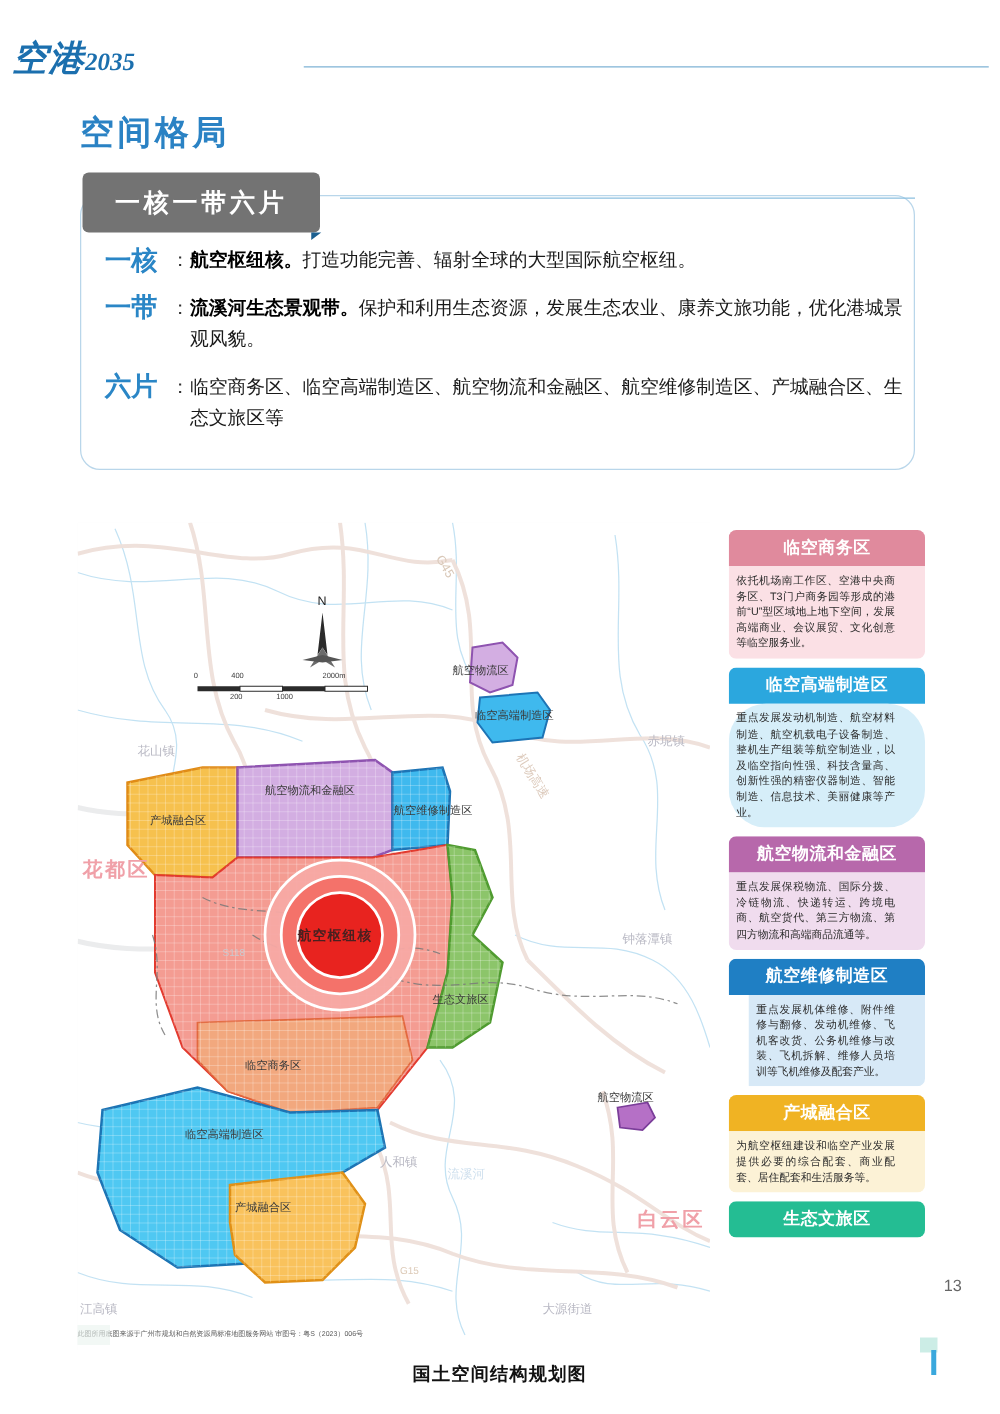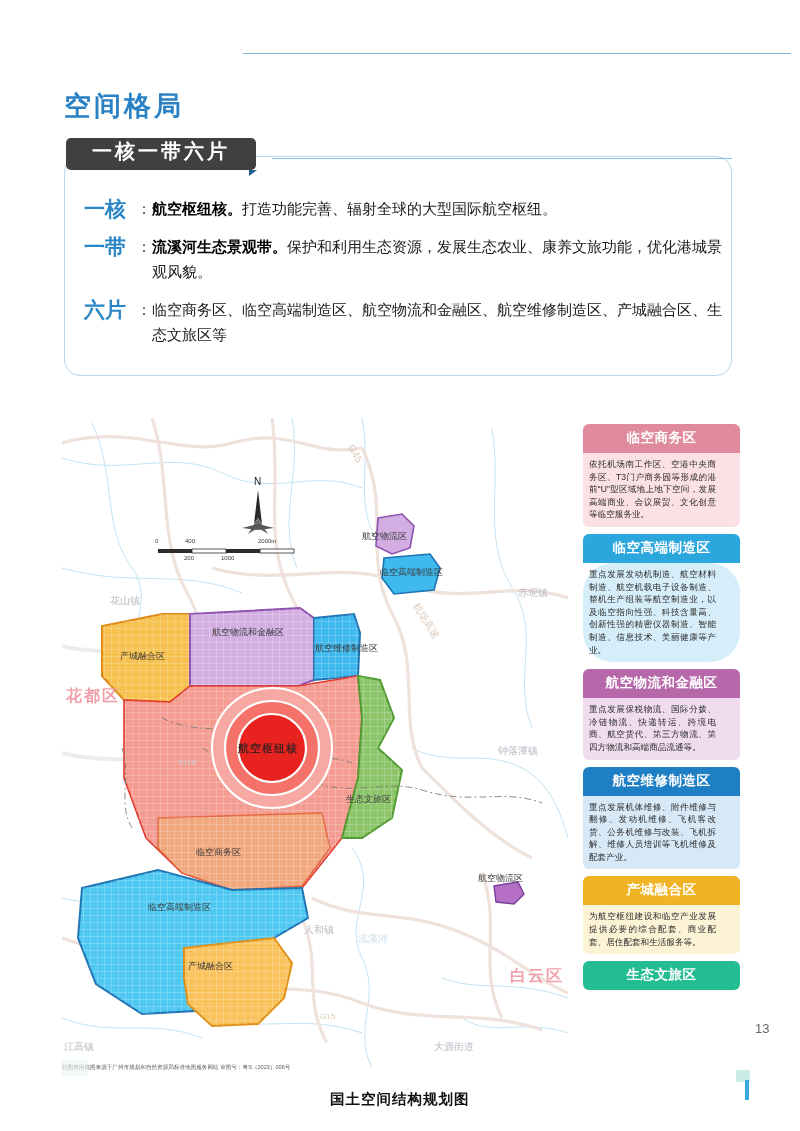--- a/index.html
+++ b/index.html
@@ -28,24 +28,24 @@
   
   .section-title{
     position:absolute;left:64px;top:88px;
     font-size:27px;font-weight:bold;color:#2a82c4;
     letter-spacing:3px;
   }
 
   
   .ribbon{
     position:absolute;left:66px;top:138px;
-    width:190px;height:32px;
-    background:#404040;
+    width:190px;height:48px;
+    background:#737373;
     border-radius:5px 5px 5px 5px;
-    display:flex;justify-content:center;
+    display:flex;align-items:center;justify-content:center;
   }
   .ribbon:after{
     content:"";position:absolute;right:-1px;bottom:-6px;
     width:0;height:0;border-top:6px solid #1b5f90;border-right:8px solid transparent;
   }
   .ribbon span{
     color:#fff;font-size:20px;font-weight:bold;letter-spacing:3px;
   }
   .ribbon-rule{
     position:absolute;left:272px;top:158px;width:460px;height:1px;background:#8cc0e0;
@@ -124,20 +124,23 @@
   .pagenum{position:absolute;left:755px;top:1021px;font-size:13px;color:#666;}
 
   
   .corner-tl{position:absolute;left:62px;top:1060px;width:26px;height:16px;background:#eaf4ef;opacity:.6;}
   .corner-tr{position:absolute;left:736px;top:1070px;width:14px;height:12px;background:#bfe8e0;opacity:.8;}
 </style>
 </head>
 <body>
 
 <div class="page-header">
+  <div class="brand">
+    <span>空港</span><span class="yr">2035</span>
+  </div>
   <div class="header-rule"></div>
 </div>
 
 <div class="section-title">空间格局</div>
 
 <div class="info-panel"></div>
 <div class="ribbon-rule"></div>
 <div class="ribbon">
   <span>一核一带六片</span>
 </div>
@@ -342,21 +345,21 @@
     <div class="lc-body" id="lb1" style="background: rgb(214, 238, 249); border-radius: 30px;">重点发展发动机制造、航空材料制造、航空机载电子设备制造、整机生产组装等航空制造业，以及临空指向性强、科技含量高、创新性强的精密仪器制造、智能制造、信息技术、美丽健康等产业。</div>
   </div>
 
   <div class="lcard">
     <div class="lc-head" id="lh2" style="background: rgb(183, 104, 171);">航空物流和金融区</div>
     <div class="lc-body" id="lb2" style="background: rgb(240, 220, 238);">重点发展保税物流、国际分拨、冷链物流、快递转运、跨境电商、航空货代、第三方物流、第四方物流和高端商品流通等。</div>
   </div>
 
   <div class="lcard">
     <div class="lc-head" id="lh3" style="background: rgb(31, 127, 196);">航空维修制造区</div>
-    <div class="lc-body" id="lb3" style="background: rgb(215, 233, 247);">重点发展机体维修、附件维修与翻修、发动机维修、飞机客改货、公务机维修与改装、飞机拆解、维修人员培训等飞机维修及配套产业。</div>
+    <div class="lc-body" id="lb3" style="background: rgb(215, 233, 247); margin-left: 16px;">重点发展机体维修、附件维修与翻修、发动机维修、飞机客改货、公务机维修与改装、飞机拆解、维修人员培训等飞机维修及配套产业。</div>
   </div>
 
   <div class="lcard">
     <div class="lc-head" id="lh4" style="background: rgb(240, 179, 35);">产城融合区</div>
     <div class="lc-body" id="lb4" style="background: rgb(252, 242, 214);">为航空枢纽建设和临空产业发展提供必要的综合配套、商业配套、居住配套和生活服务等。</div>
   </div>
 
   <div class="lcard">
     <div class="lc-head" id="lh5" style="background: rgb(36, 189, 147);">生态文旅区</div>
   </div>

